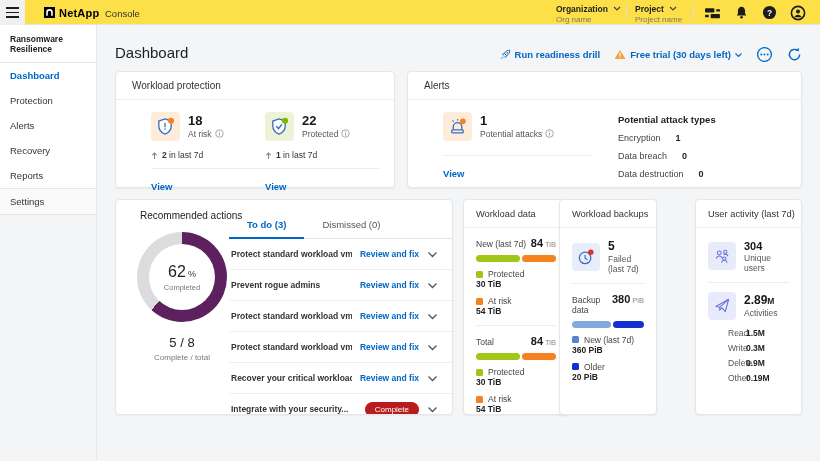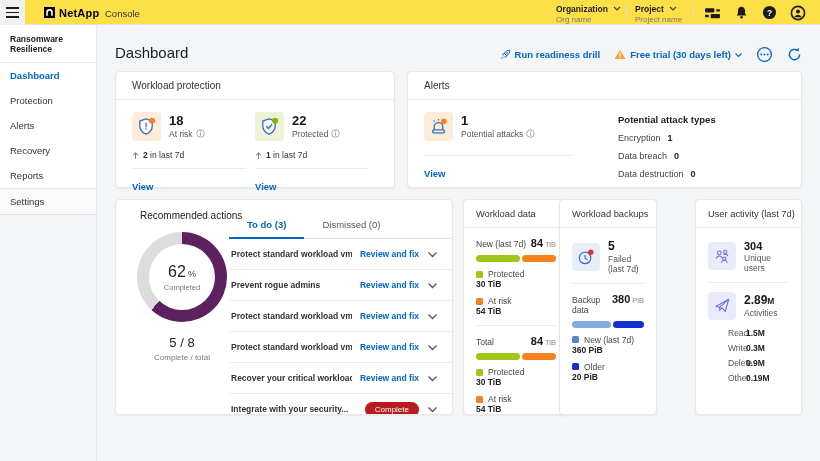--- a/index.html
+++ b/index.html
@@ -32,37 +32,37 @@
   .settings-item { background:#fafafa; border-bottom:1px solid #e6e6e8; }
   
   .page-title { position:absolute; left:115px; top:44px; font-size:15px; font-weight:500; color:#1d1e20; }
   .page-actions { position:absolute; top:46px; right:18px; display:flex; align-items:center; gap:14px; }
   .action-link { display:flex; align-items:center; gap:4px; font-size:9.5px; font-weight:700; color:#0067C5; cursor:pointer; white-space:nowrap; }
   
   .card { position:absolute; background:#fff; border:1px solid #e6e7e9; border-radius:4px; box-shadow:0 1px 2px rgba(0,0,0,0.05); }
   .card-head { height:28px; display:flex; align-items:center; padding:0 16px; font-size:10px; color:#333; border-bottom:1px solid #ebebed; white-space:nowrap; }
   .card-head.small { padding:0 12px; font-size:9.3px; }
   
-  .wp-body { display:flex; padding:12px 16px 0; }
+  .wp-body { display:flex; padding:12px 16px 0;margin-left:19px; }
   .wp-col { width:132px; }
   .wp-top { display:flex; gap:8px; align-items:center; }
   .icon-tile { width:29px; height:29px; border-radius:4px; display:flex; align-items:center; justify-content:center; flex:none; }
   .tile-orange { background:#fdecd9; }
   .tile-green  { background:#edf3d7; }
   .tile-blue   { background:#e8eef9; }
   .tile-purple { background:#e9ebfb; }
   .num { font-size:13px; font-weight:700; color:#17181a; line-height:1.15; }
   .num-label { font-size:8.5px; color:#555; display:flex; gap:3px; align-items:center; }
   .delta { margin-top:9px; font-size:8.5px; color:#333; display:flex; align-items:center; gap:4px; }
   .delta b { font-weight:700; }
   .col-divider { height:1px; background:#ececee; margin:8px 0 7px; width:114px; }
   .view-link { font-size:9.5px; font-weight:700; color:#0067C5; cursor:pointer; display:inline-block; }
   .alert-types { position:absolute; left:210px; top:42px; }
   .types-title { font-size:9.5px; font-weight:700; color:#222; }
-  .type-row { margin-top:8px; font-size:9px; color:#444; display:flex; gap:7px; align-items:baseline; }
+  .type-row { margin-top:8px; font-size:9px; color:#444; display:flex; gap:15px; align-items:baseline; }
   .type-val { font-weight:700; color:#222; }
   
   .ra-left { position:absolute; left:16px; top:32px; width:100px; text-align:center; }
   .donut { width:90px; height:90px; border-radius:50%; margin:0 auto;
            background:conic-gradient(#5E2160 0deg 223deg, #dcdcde 223deg 360deg); position:relative; }
   .donut-hole { position:absolute; inset:12px; border-radius:50%; background:#fff; display:flex; flex-direction:column; align-items:center; justify-content:center; }
   .donut-pct { font-size:16px; color:#222; display:flex; align-items:baseline; gap:2px; }
   .pct-sign { font-size:9px; color:#333; }
   .donut-sub { font-size:7.5px; color:#777; margin-top:2px; }
   .fraction { margin-top:13px; font-size:13px; color:#222; }

